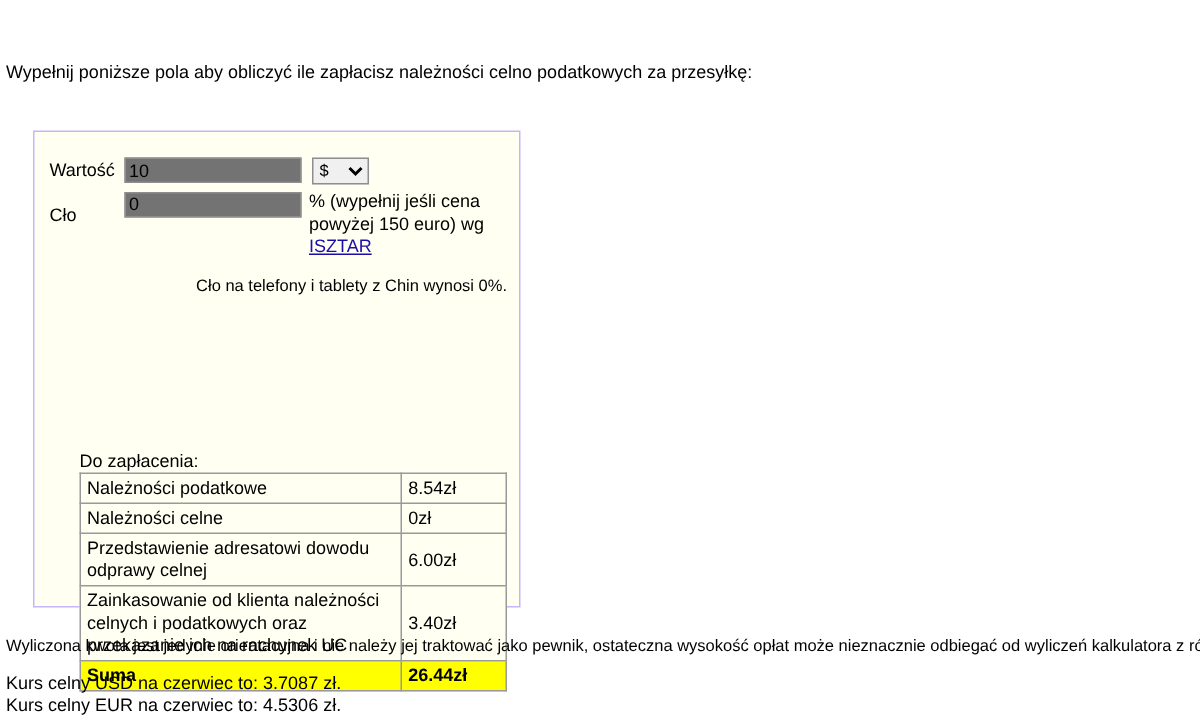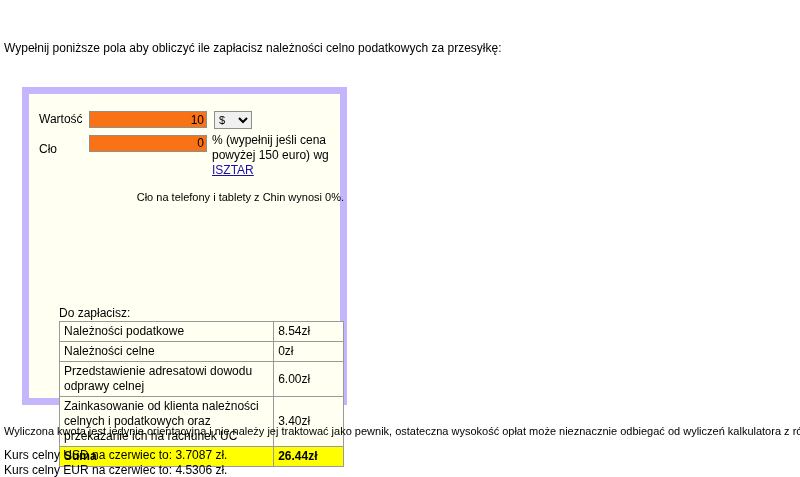--- a/index.html
+++ b/index.html
@@ -38,43 +38,42 @@
     position: absolute; left: 4px; top: 41px;
     font-size: 12px; line-height: 15px;
     white-space: nowrap;
   }
 
   
   .calc-box {
     position: absolute;
     left: 22px; top: 87px;
     width: 325px; height: 318px;
-    border: 7px solid #c4b5fd;
+    border: 1px solid #c4b5fd;
     background: #fffff2;
   }
 
   
   .form-area { position: absolute; left: 10px; top: 17px; width: 305px; }
   .row { display: flex; align-items: flex-start; }
   .row-label {
     font-size: 12px;
     line-height: 17px;
     width: 50px;
     flex: none;
   }
   .row-label.clo { padding-top: 8px; }
   input.txt {
     font-family: "Liberation Sans", sans-serif;
     font-size: 12px;
     height: 17px;
     padding: 0 2px;
     border: 1px solid #8e8e8e;
-    background: #f97316;
+    background: #737373;
     color: #000;
-    text-align: right;
   }
   input.wartosc { width: 118px; }
   input.clo { width: 118px; }
   select.cur {
     font-family: "Liberation Sans", sans-serif;
     font-size: 11px;
     height: 18px;
     width: 38px;
     margin-left: 7px;
     border: 1px solid #8e8e8e;
@@ -157,21 +156,21 @@
         <div class="row-label clo">Cło</div>
         <div>
           <input class="txt clo" type="text" value="0" style="">
         </div>
         <div class="clo-note"><span>% (wypełnij jeśli cena powyżej 150 euro) wg </span><a href="#">ISZTAR</a></div>
       </div>
 
       <div class="clo-hint">Cło na telefony i tablety z Chin wynosi 0%.</div>
     </div>
 
-    <div class="results-title">Do zapłacisz:</div>
+    <div class="results-title">Do zapłacenia:</div>
 
     <table class="results">
       <tbody>
         <tr>
           <td class="name">Należności podatkowe</td>
           <td class="val">8.54zł</td>
         </tr>
         <tr>
           <td class="name">Należności celne</td>
           <td class="val">0zł</td>

